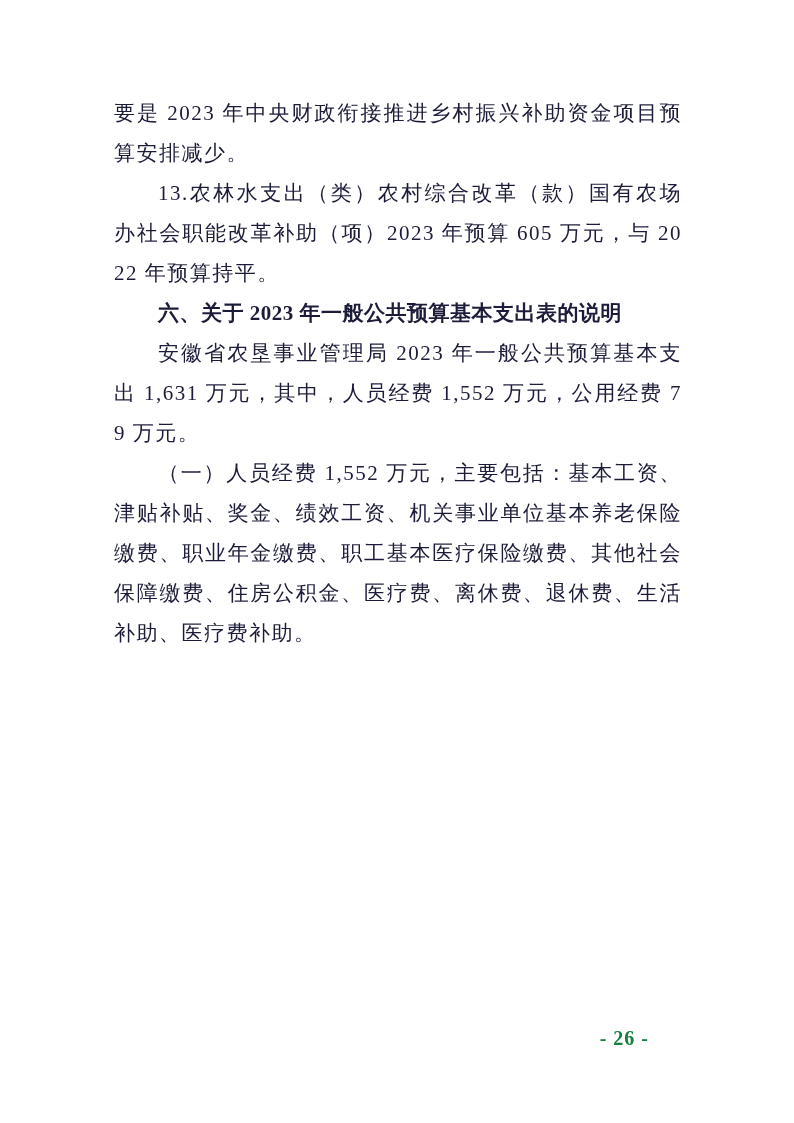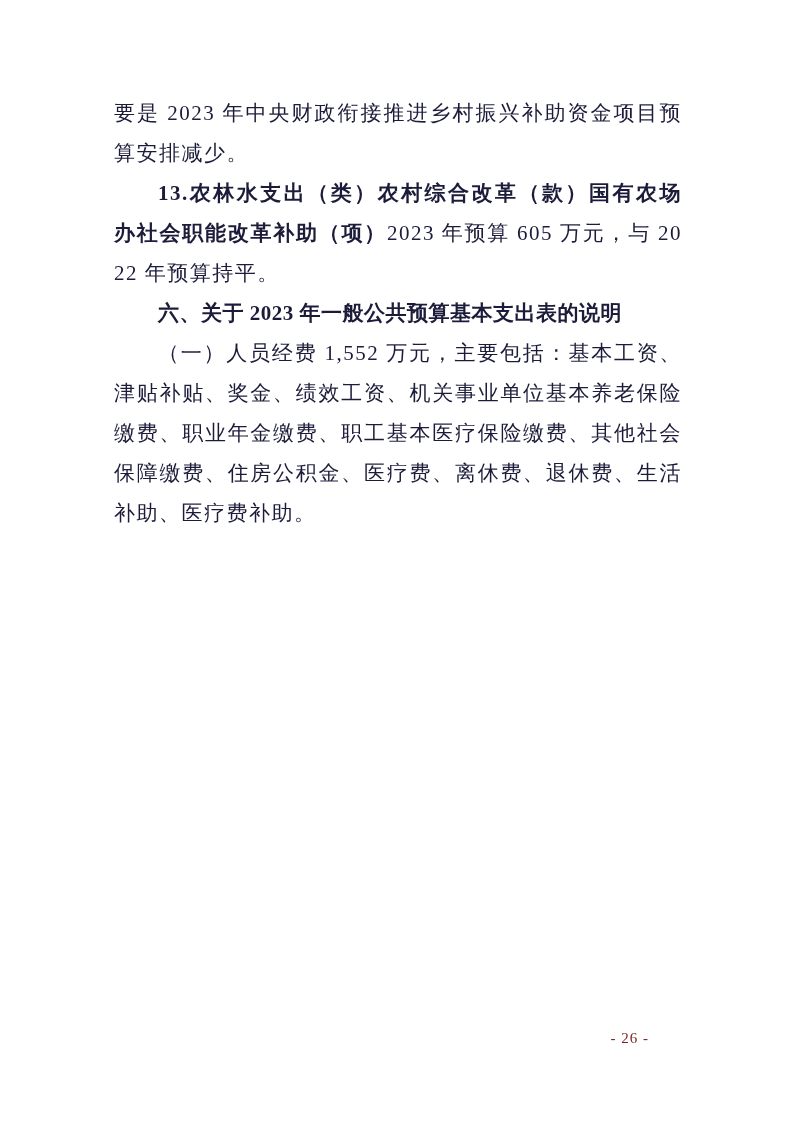--- a/index.html
+++ b/index.html
@@ -28,43 +28,45 @@
     line-height: 40px;
     letter-spacing: 1.5px;
     text-align: justify;
     text-align-last: left;
     word-break: break-all;
   }
   .para.indent {
     text-indent: 44px;
   }
   .run-bold {
-    font-weight: bold;
+    font-weight: normal;
   }
   .para.heading {
     font-family: Liberation Serif, serif;
     font-weight: bold;
     letter-spacing: 0.5px;
   }
   .footer {
     position: absolute;
     top: 1028px;
     right: 120px;
-    font-size: 15px;
+    font-size: 20px;
     line-height: 20px;
     letter-spacing: 1px;
-    color: #7f1d1d;
+    color: #15803d;
+    font-weight: bold;
   }
 </style>
 </head>
 <body>
 
 <div class="page">
   <div class="content" id="doc-content">
       <p class="para body"><span class="run-normal">要是 2023 年中央财政衔接推进乡村振兴补助资金项目预算安排减少。</span></p>
       <p class="para body indent"><span class="run-bold">13.农林水支出（类）农村综合改革（款）国有农场办社会职能改革补助（项）</span><span class="run-normal">2023 年预算 605 万元，与 2022 年预算持平。</span></p>
       <p class="para heading indent"><span class="run-heading">六、关于 2023 年一般公共预算基本支出表的说明</span></p>
+      <p class="para body indent"><span class="run-normal">安徽省农垦事业管理局 2023 年一般公共预算基本支出 1,631 万元，其中，人员经费 1,552 万元，公用经费 79 万元。</span></p>
       <p class="para body indent"><span class="run-normal">（一）人员经费 1,552 万元，主要包括：基本工资、津贴补贴、奖金、绩效工资、机关事业单位基本养老保险缴费、职业年金缴费、职工基本医疗保险缴费、其他社会保障缴费、住房公积金、医疗费、离休费、退休费、生活补助、医疗费补助。</span></p>
     </div>
   <div class="footer">
     <span>- 26 -</span>
   </div>
 </div>
 
 </body></html>

